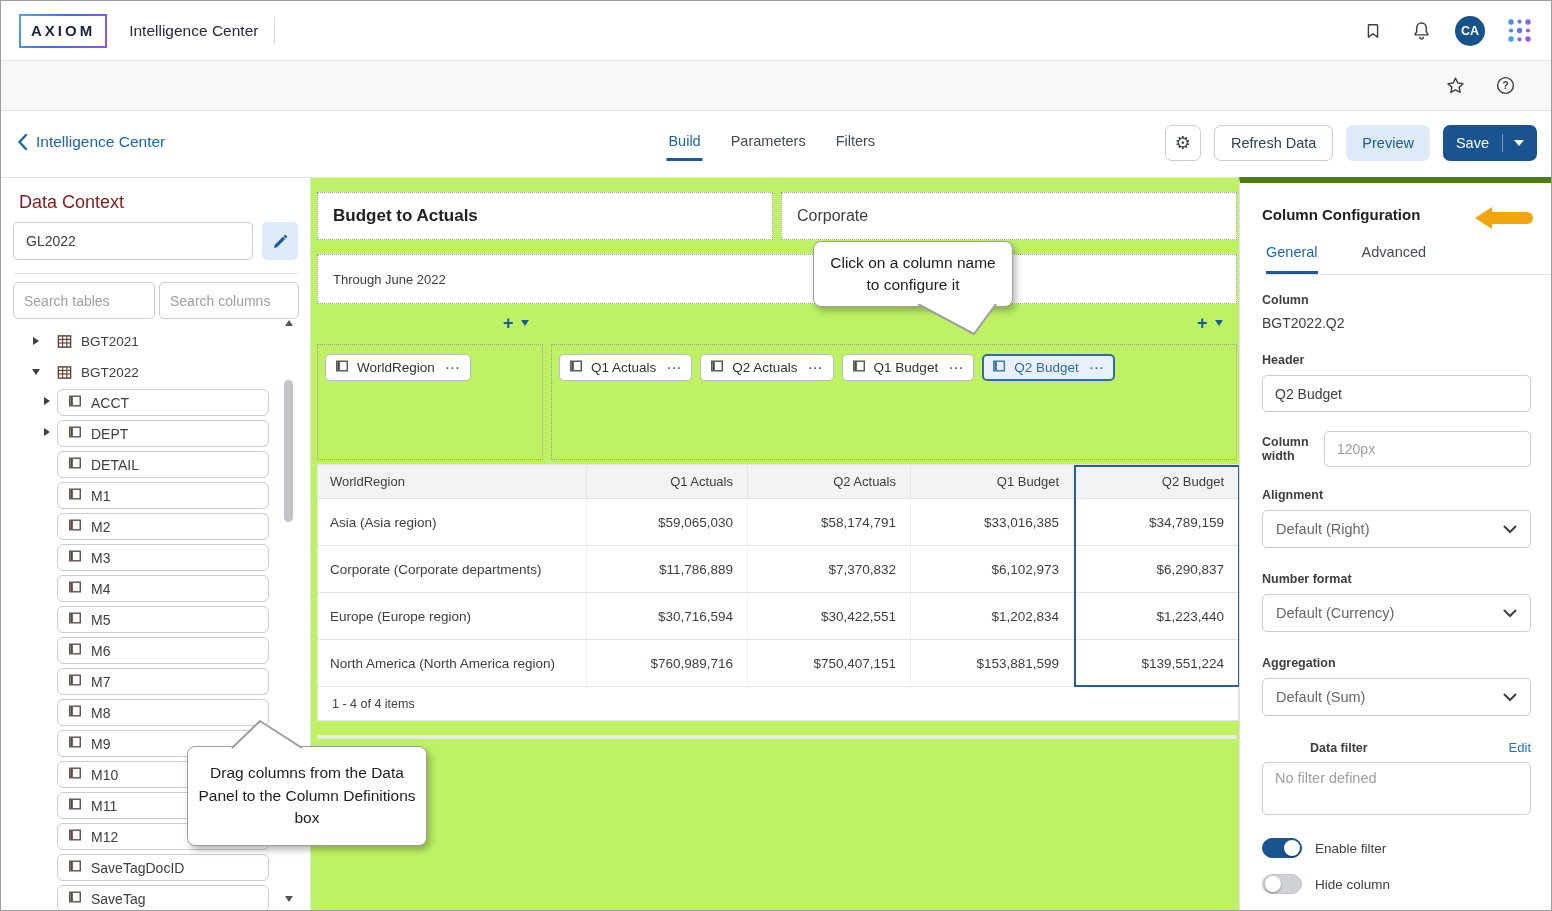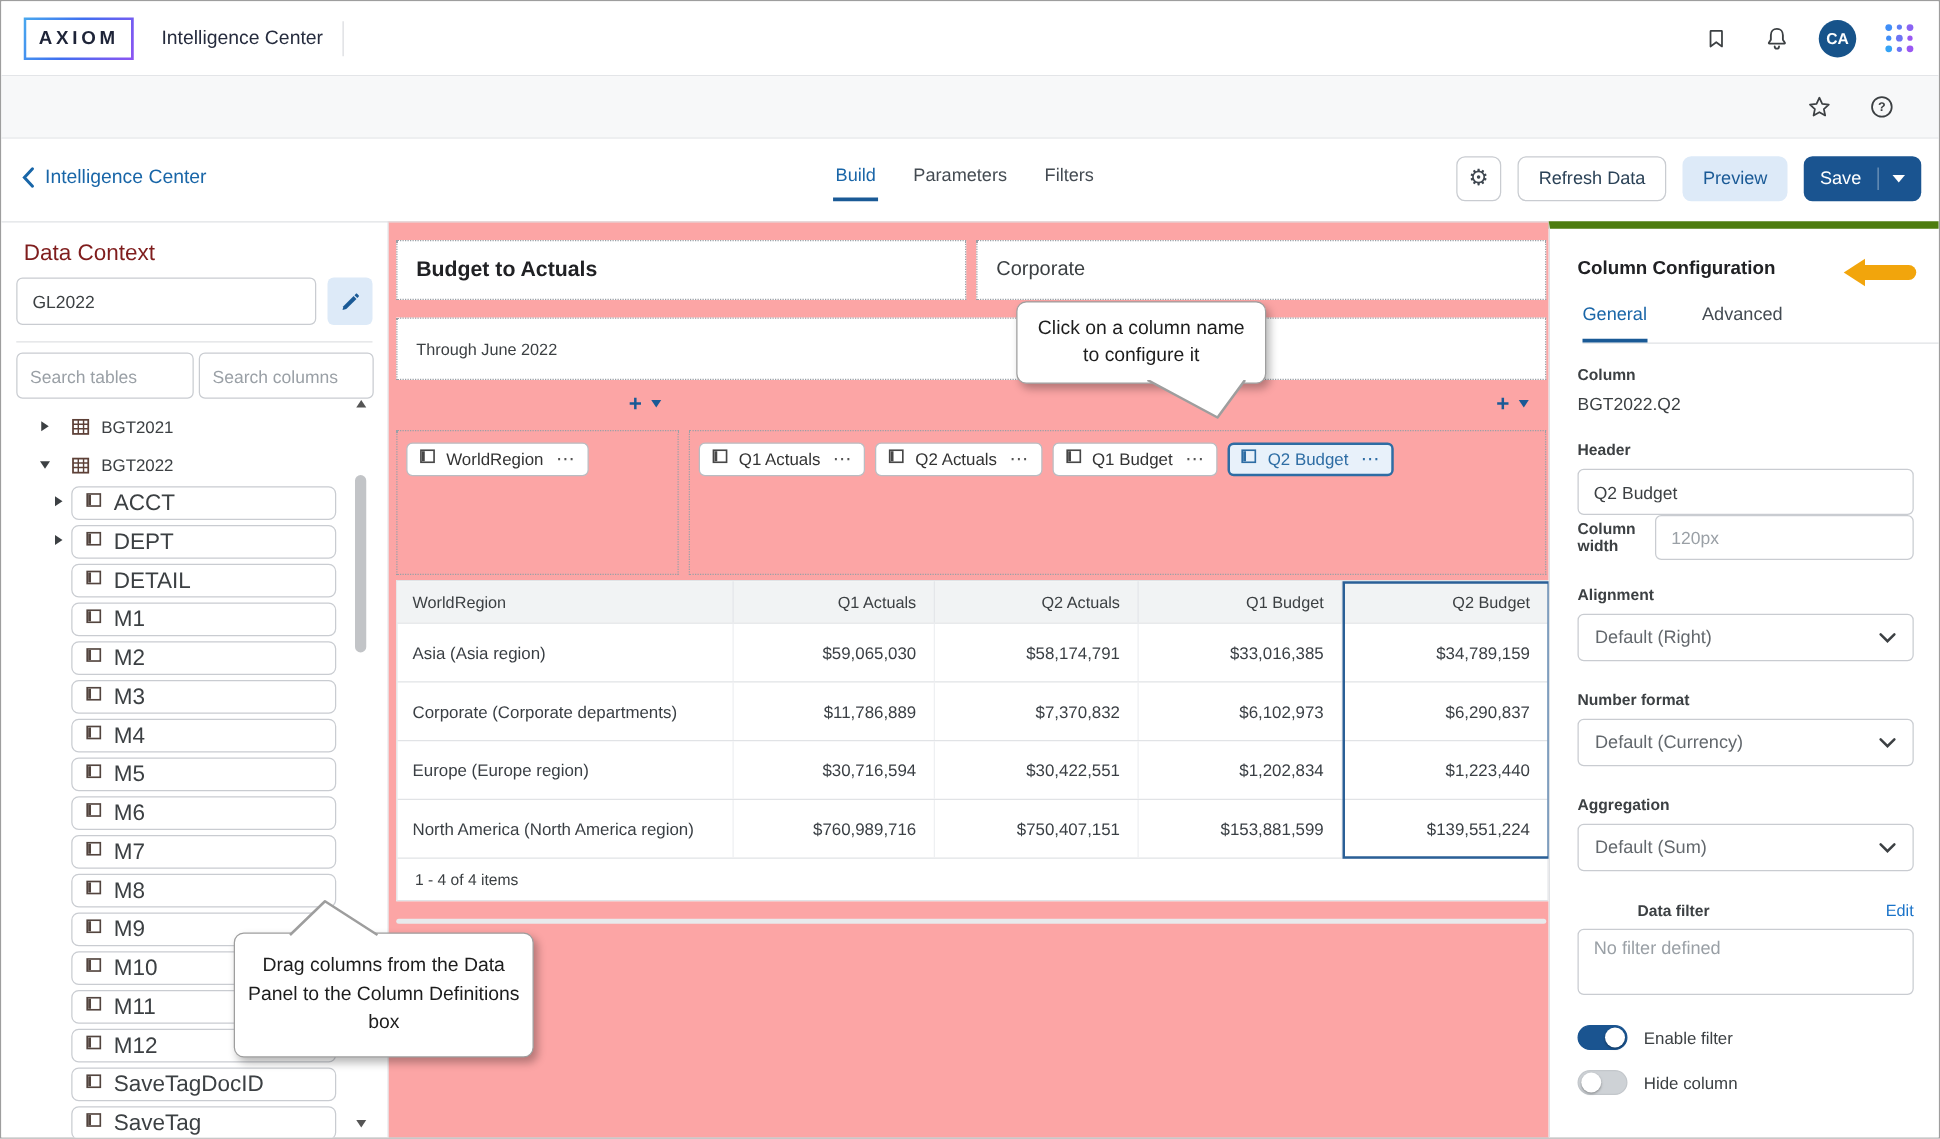--- a/index.html
+++ b/index.html
@@ -61,28 +61,28 @@
   .tree-table { display:flex; align-items:center; height:28px; margin-bottom:3px; padding-left:17px; cursor:pointer; }
   .caret-right { width:0; height:0; border-top:4.5px solid transparent; border-bottom:4.5px solid transparent; border-left:6px solid #3c4043; }
   .caret-down { width:0; height:0; border-left:4.5px solid transparent; border-right:4.5px solid transparent; border-top:6px solid #3c4043; }
   .caret-slot { width:12px; display:flex; justify-content:center; }
   .tree-table .t-icon { margin-left:15px; display:flex; }
   .tree-table .t-label { margin-left:9px; font-size:13.5px; color:#3c4043; }
   .tree-item { position:relative; height:31px; }
   .tree-item .caret-slot { position:absolute; left:28px; top:8px; }
   .col-box { position:absolute; left:44px; top:0; width:212px; height:27px; display:flex; align-items:center; gap:9px;
              border:1px solid #c9ccd1; border-radius:6px; background:#fff; padding:0 10px; cursor:grab; }
-  .col-box .t-label { font-size:18px; color:#3c4043; }
+  .col-box .t-label { font-size:14px; color:#3c4043; }
   .sb-scroll { position:absolute; left:282px; top:142px; bottom:8px; width:13px; }
   .sb-up { position:absolute; top:0; left:2px; width:0; height:0; border-left:4.5px solid transparent; border-right:4.5px solid transparent; border-bottom:6px solid #555; }
   .sb-down { position:absolute; bottom:0; left:2px; width:0; height:0; border-left:4.5px solid transparent; border-right:4.5px solid transparent; border-top:6px solid #555; }
   .sb-thumb { position:absolute; top:60px; left:1px; width:9px; height:142px; background:#c2c4c7; border-radius:5px; }
 
   
-  .canvas { position:absolute; left:310px; top:176px; right:312px; bottom:0; background:#fca5a5; border-top:1px solid #e0e2e5; }
+  .canvas { position:absolute; left:310px; top:176px; right:312px; bottom:0; background:#bef264; border-top:1px solid #e0e2e5; }
   .dot-box { position:absolute; border:1px dotted #9aa0a6; background:#fff; display:flex; align-items:center; padding:0 15px; cursor:pointer; }
   .box-title { left:6px; top:14px; width:456px; height:48px; }
   .box-title span { font-size:17px; font-weight:700; color:#202124; }
   .box-corp { left:470px; top:14px; width:456px; height:48px; }
   .box-corp span { font-size:16px; color:#3c4043; }
   .box-period { left:6px; top:76px; width:920px; height:50px; }
   .box-period span { font-size:13px; color:#3c4043; }
   .plus-ctl { position:absolute; top:136px; display:flex; align-items:center; gap:7px; cursor:pointer; }
   .plus-ctl .plus { color:#1a5a96; font-size:18px; font-weight:700; line-height:1; }
   .plus-ctl .pc-caret { width:0; height:0; border-left:4.5px solid transparent; border-right:4.5px solid transparent; border-top:6px solid #1a5a96; }
@@ -120,21 +120,21 @@
   .cfg-arrow { position:absolute; right:18px; top:24px; display:flex; align-items:center; }
   .arrow-head { width:0; height:0; border-top:11px solid transparent; border-bottom:11px solid transparent; border-right:17px solid #f2a50c; }
   .arrow-bar { width:41px; height:12px; background:#f2a50c; border-radius:0 6px 6px 0; }
   .cfg-tabs { display:flex; gap:44px; margin:21px 0 0 4px; border-bottom:1px solid #e0e2e5; width:calc(100% + 20px); }
   .cfg-tab { font-size:14.5px; color:#444b52; padding-bottom:11px; border-bottom:3px solid transparent; cursor:pointer; }
   .cfg-tab.active { color:#1a66a8; border-bottom-color:#1a5a96; }
   .cfg-label { font-size:12.5px; font-weight:700; color:#3c4043; }
   .cfg-value { margin-top:8px; font-size:14px; color:#3c4043; }
   .cfg-input { width:100%; height:37px; border:1px solid #c9ccd1; border-radius:5px; padding:0 12px; font-size:14px;
                font-family:inherit; color:#3c4043; margin-top:8px; }
-  .width-row { display:flex; align-items:center; justify-content:space-between; }
+  .width-row { display:flex; align-items:center; justify-content:space-between; margin-top:19px; }
   .width-row input { width:224px; height:36px; border:1px solid #c9ccd1; border-radius:5px; padding:0 12px;
                      font-size:14px; font-family:inherit; margin-top:0; }
   .cfg-select { margin-top:8px; height:38px; border:1px solid #c9ccd1; border-radius:5px; display:flex;
                 align-items:center; justify-content:space-between; padding:0 13px; cursor:pointer; }
   .cfg-select span { font-size:14.5px; color:#63686d; }
   .filter-row { display:flex; align-items:center; justify-content:space-between; margin-top:24px;padding-left:48px; }
   .edit-link { font-size:13px; color:#1a73c9; cursor:pointer; }
   .cfg-textarea { width:100%; height:53px; border:1px solid #c9ccd1; border-radius:5px; padding:7px 12px;
                   font-size:14.5px; font-family:inherit; resize:none; margin-top:7px; color:#3c4043; }
   .toggle-row { display:flex; align-items:center; gap:13px; margin-top:19px; }

